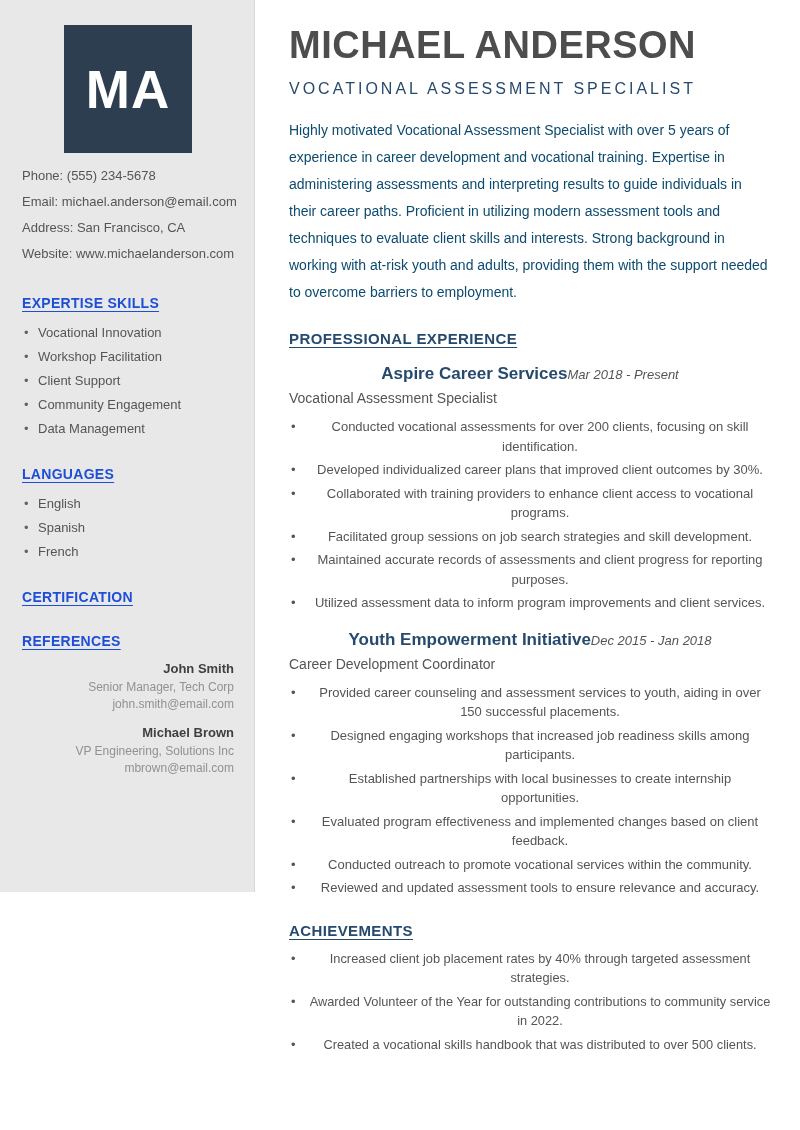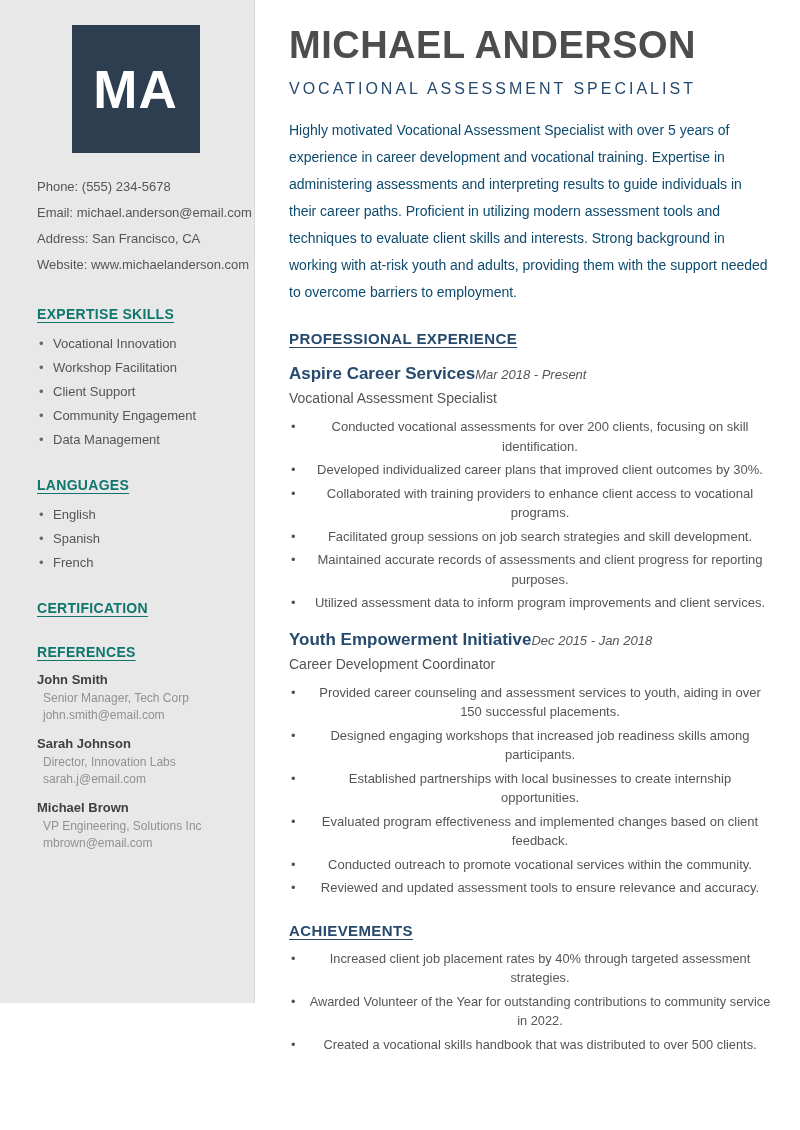--- a/index.html
+++ b/index.html
@@ -12,70 +12,70 @@
     height: 1130px;
     background: #ffffff;
     overflow: hidden;
   }
 
   
   .sidebar {
     position: absolute;
     left: 0; top: 0;
     width: 255px;
-    height: 1003px;
+    height: 892px;
     background: #e8e8e8;
     border-right: 1px solid #d8d8d8;
-    padding: 25px 20px 20px 37px;
+    padding: 25px 20px 20px 22px;
   }
   .monogram {
     width: 128px; height: 128px;
     margin: 0 auto;
     background: #2d3e50;
     display: flex; align-items: center; justify-content: center;
   }
   .monogram-text {
     color: #ffffff;
     font-size: 53px;
     font-weight: bold;
     letter-spacing: 1px;
   }
-  .contact { margin-top: 21px; }
+  .contact { margin-top: 10px; }
   .contact-line {
     font-size: 13px;
     color: #555555;
     line-height: 26px;
     white-space: nowrap;
   }
   .side-h {
     margin: 28px 0 0 0;
     font-size: 14px;
     font-weight: bold;
-    color: #0f766e;
+    color: #1d4ed8;
     letter-spacing: 0.3px;
     text-decoration: underline;
     text-underline-offset: 3px;
   }
   ul.side-list { list-style: none; margin: 12px 0 0 0; padding: 0; }
   ul.side-list li {
     position: relative;
     padding-left: 16px;
     font-size: 13px;
     color: #555555;
     line-height: 19px;
     margin-bottom: 5px;
   }
   ul.side-list li::before {
     content: "\2022";
     position: absolute;
     left: 2px;
     color: #666666;
   }
   .refs { margin-top: 4px; }
-  .ref { margin-top: 10px; }
+  .ref { margin-top: 10px; text-align: right; }
   .ref-name { font-size: 13px; font-weight: bold; color: #3f3f3f; line-height: 20px; }
   .ref-meta { font-size: 12px; color: #919191; line-height: 17px; margin-left: 6px; }
 
   
   .main {
     position: absolute;
     left: 255px; top: 0;
     width: 545px;
     height: 912px;
     padding: 20px 29px 0 34px;
@@ -104,21 +104,21 @@
   .sec-h {
     margin: 24px 0 0 0;
     font-size: 15px;
     font-weight: bold;
     color: #264a6e;
     letter-spacing: 0.4px;
     text-decoration: underline;
     text-underline-offset: 3px;
   }
   .job { margin-top: 16px; }
-  .job-head { display: flex; justify-content: flex-start; align-items: baseline; }
+  .job-head { display: flex; justify-content: center; align-items: baseline; }
   .company { font-size: 17px; font-weight: bold; color: #264a6e; line-height: 21px; }
   .dates { font-size: 13px; font-style: italic; color: #555555; }
   .role { margin-top: 5px; font-size: 14px; color: #555555; line-height: 18px; }
   ul.bullets { list-style: none; margin: 10px 0 0 0; padding: 0; }
   ul.bullets li {
     position: relative;
     padding-left: 20px;
     font-size: 13px;
     color: #555555;
     line-height: 19.5px;
@@ -183,25 +183,20 @@
 
     <h2 class="side-h">REFERENCES</h2>
     <div class="refs">
 
         <div class="ref">
           <div class="ref-name">John Smith</div>
           <div class="ref-meta">Senior Manager, Tech Corp</div>
           <div class="ref-meta">john.smith@email.com</div>
         </div>
 
-        <div class="ref">
-          <div class="ref-name">Sarah Johnson</div>
-          <div class="ref-meta">Director, Innovation Labs</div>
-          <div class="ref-meta">sarah.j@email.com</div>
-        </div>
 
         <div class="ref">
           <div class="ref-name">Michael Brown</div>
           <div class="ref-meta">VP Engineering, Solutions Inc</div>
           <div class="ref-meta">mbrown@email.com</div>
         </div>
       </div>
   </aside>
 
   <main class="main">

